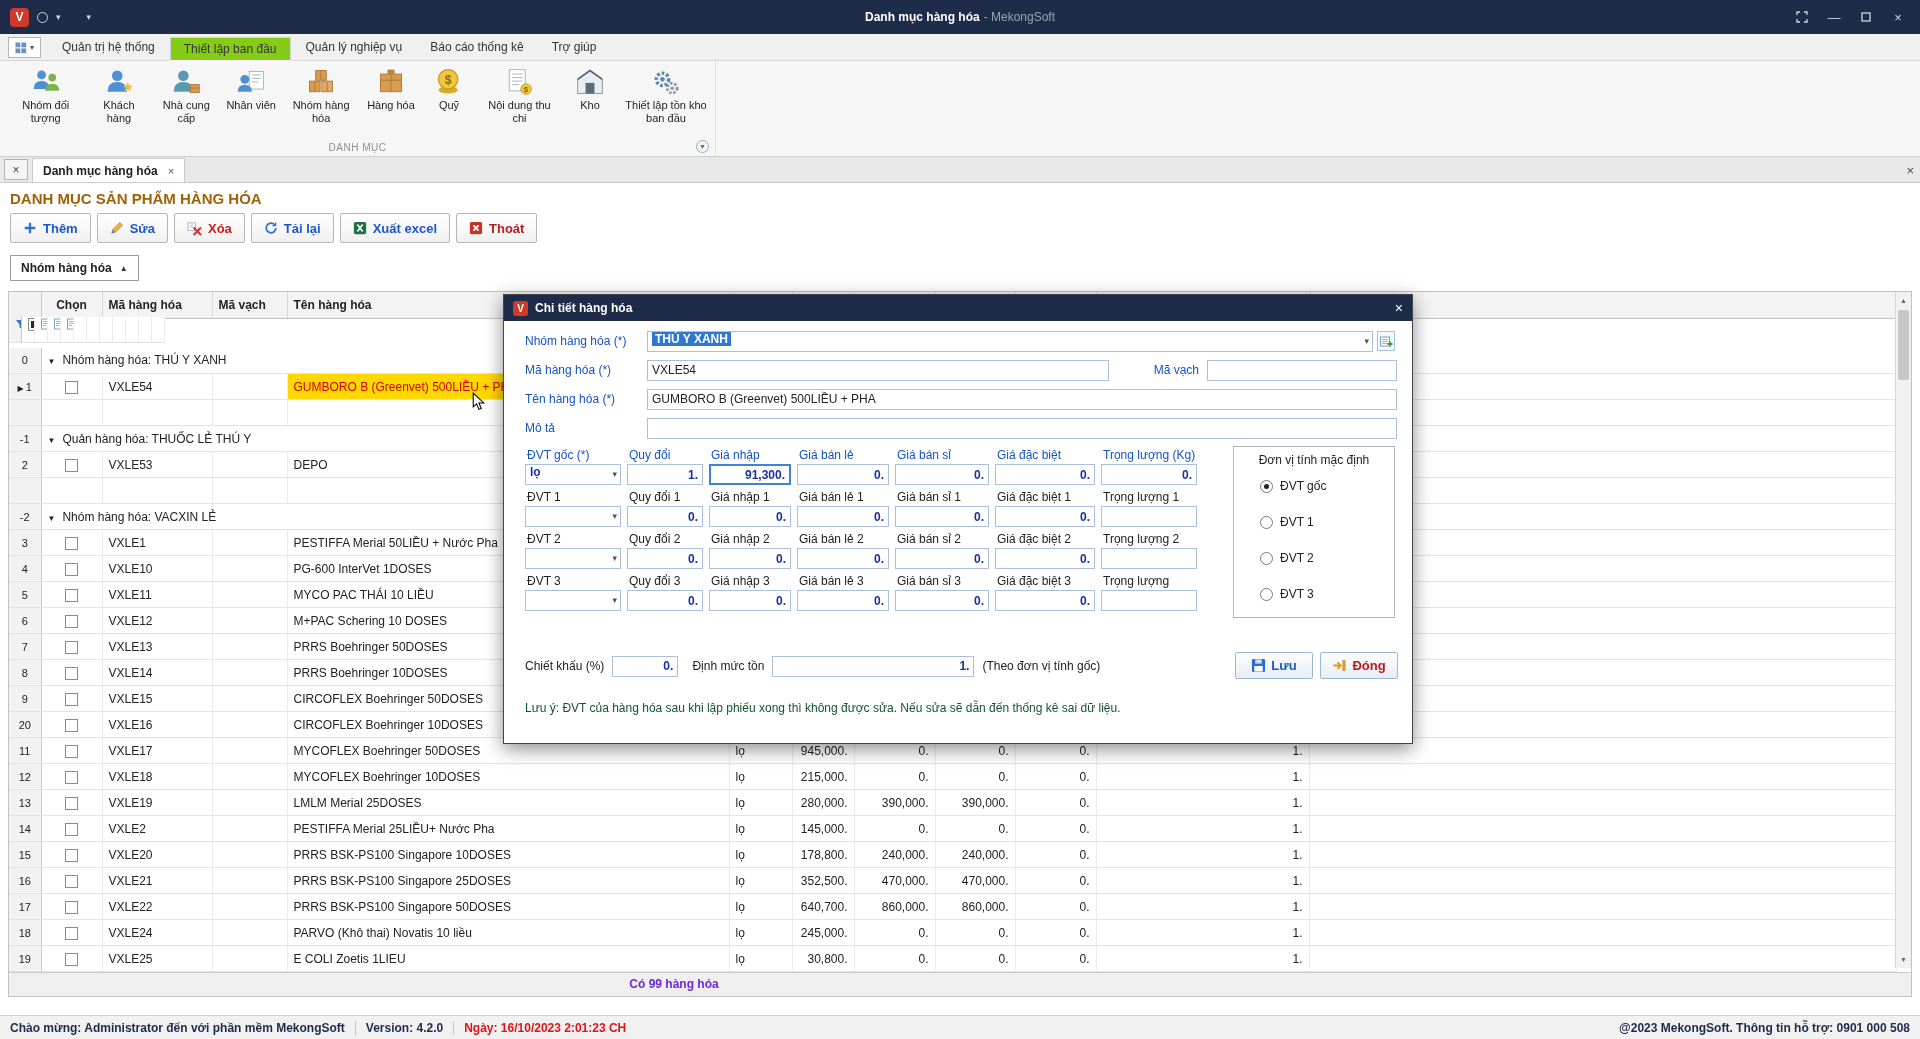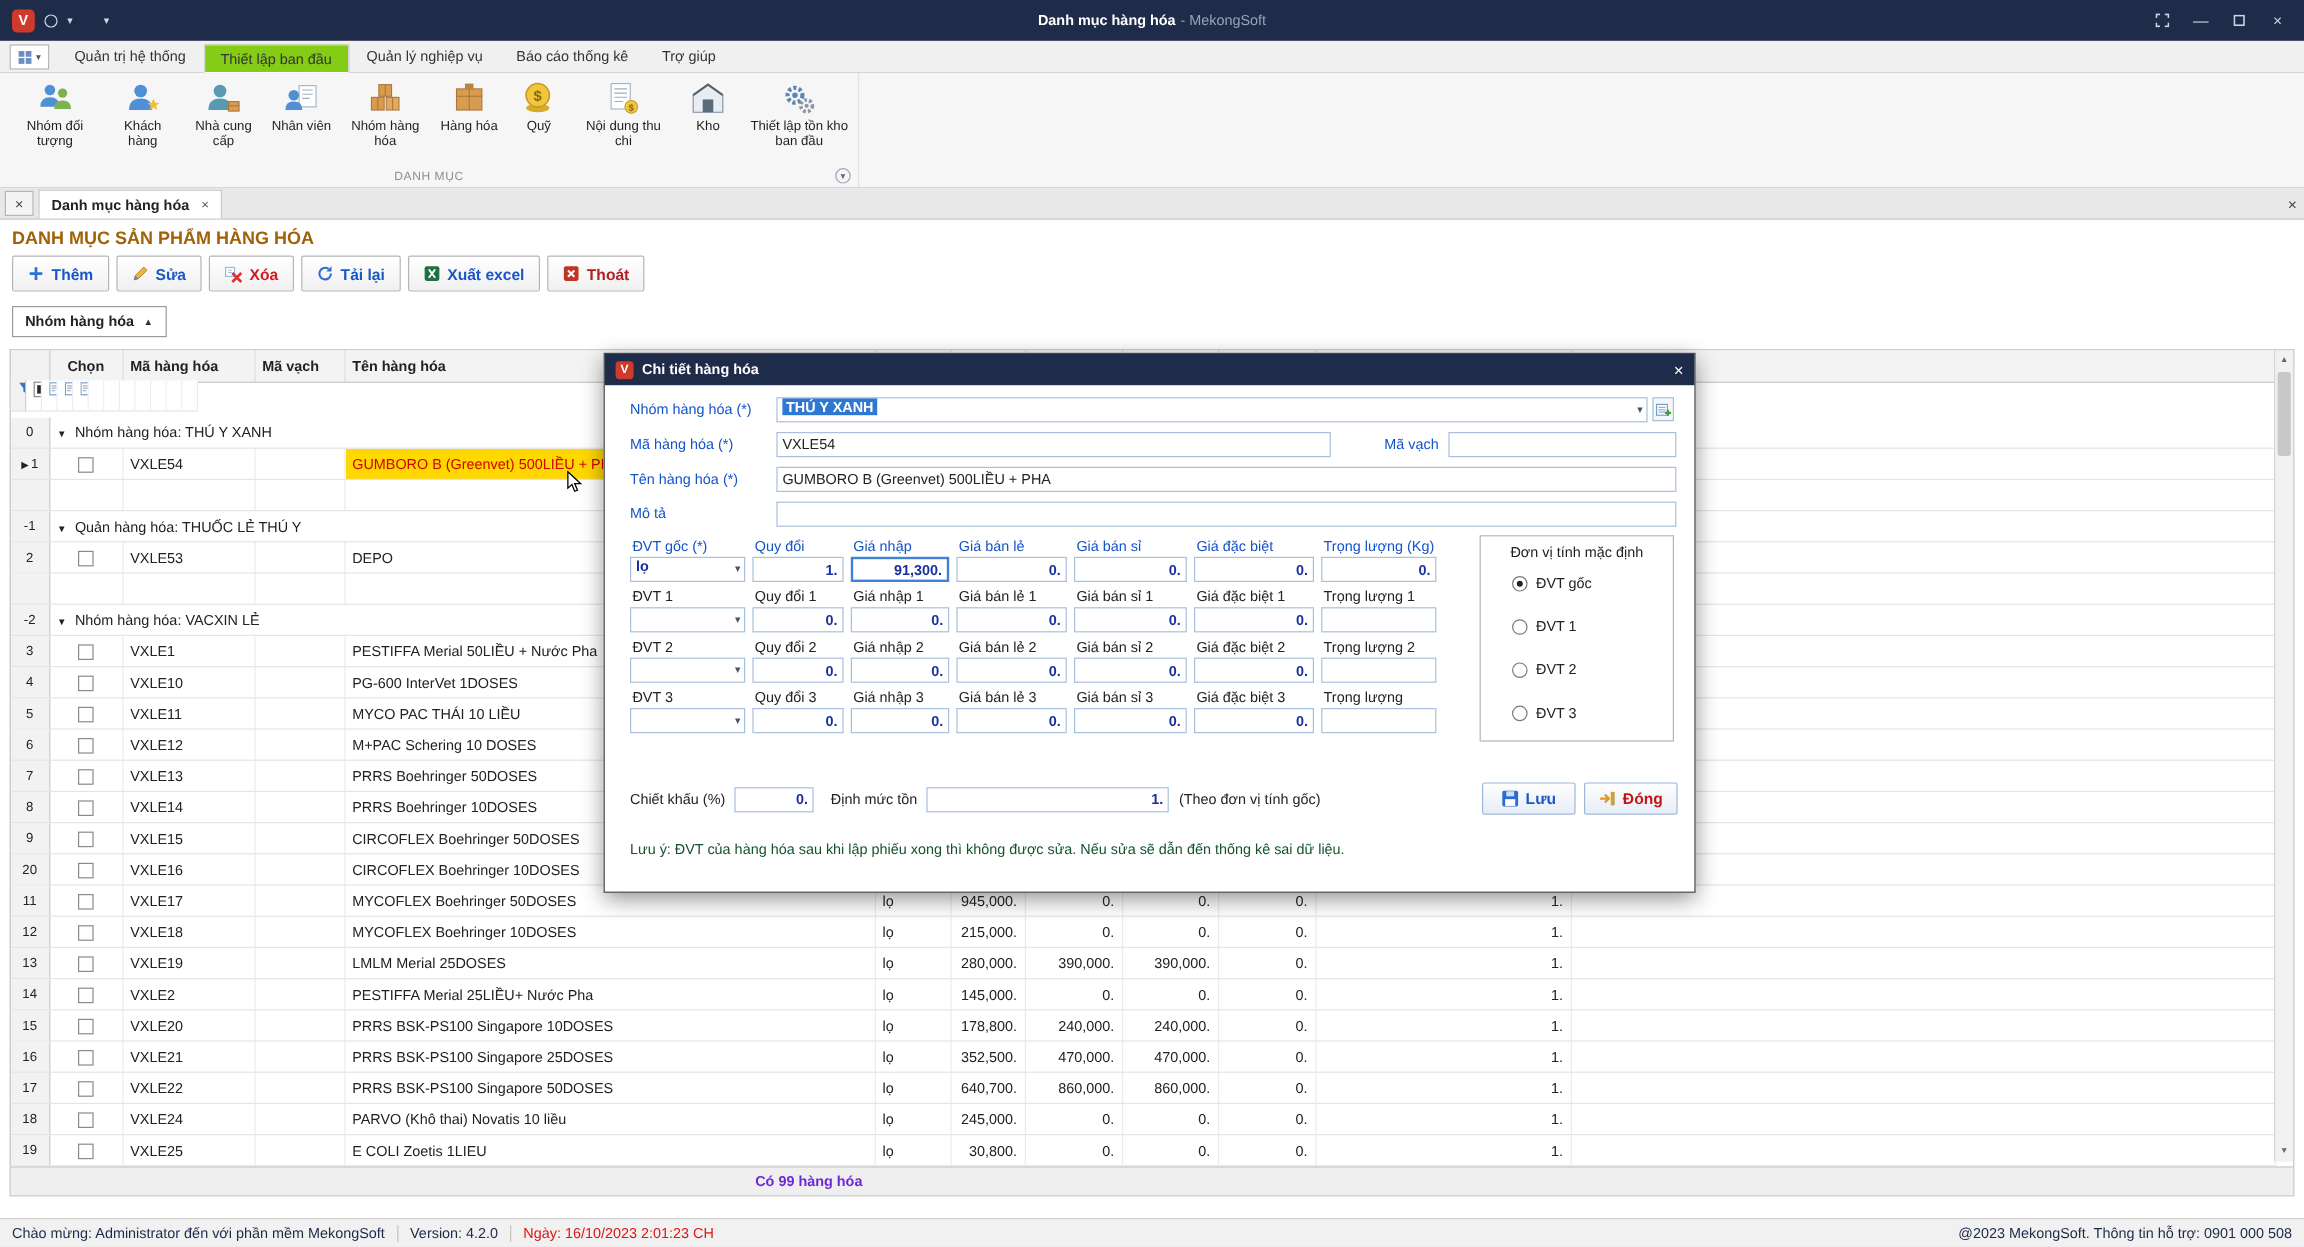--- a/index.html
+++ b/index.html
@@ -70,21 +70,21 @@
 .num{text-align:right !important}
 .hl{background:#ffd800 !important;color:#d40000 !important;font-weight:bold}
 .grid-footer{height:24px;background:#efefef;border-top:1px solid #c9c9c9;position:relative}
 .gf-text{position:absolute;left:0;top:4px;width:1330px;text-align:center;color:#6d28d9;font-weight:bold;font-size:12px}
 .vscroll{position:absolute;top:0;right:0;width:16px;height:676px;background:#f1f1f2;border-left:1px solid #d5d5d5}
 .vs-up,.vs-down{position:absolute;left:0;width:15px;height:15px;font-size:7px;color:#666;display:flex;align-items:center;justify-content:center}
 .vs-up{top:1px}.vs-down{bottom:1px}
 .vs-thumb{position:absolute;left:2px;top:18px;width:11px;height:70px;background:#c8c8c8;border-radius:2px}
 
 
-.statusbar{position:absolute;left:0;right:0;bottom:0;height:24px;background:#f1f1f2;border-top:1px solid #cfcfcf;display:flex;align-items:center;padding:0 10px;font-size:12px;font-weight:normal;color:#1c2b4a;z-index:5}
+.statusbar{position:absolute;left:0;right:0;bottom:0;height:24px;background:#f1f1f2;border-top:1px solid #cfcfcf;display:flex;align-items:center;padding:0 10px;font-size:12px;font-weight:bold;color:#1c2b4a;z-index:5}
 .sb-sep{width:1px;height:14px;background:#c4c4c4;margin:0 10px}
 .sb-red{color:#e01414}
 .sb-right{margin-left:auto}
 
 
 .dialog{position:absolute;left:503px;top:294px;width:910px;height:450px;background:#fff;border:1px solid #444;box-shadow:0 5px 18px rgba(0,0,0,.45);z-index:10}
 .dlg-title{height:26px;background:#1e2c49;color:#fff;display:flex;align-items:center;padding:0 9px;font-size:12px;font-weight:bold;gap:7px}
 .dlg-logo{width:15px;height:15px;background:#d03a2b;border-radius:3px;display:flex;align-items:center;justify-content:center;font-size:10px}
 .dlg-close{margin-left:auto;font-size:14px;font-weight:normal}
 .dlg-body{position:relative;padding:9px 15px 0 21px;font-size:12px}

